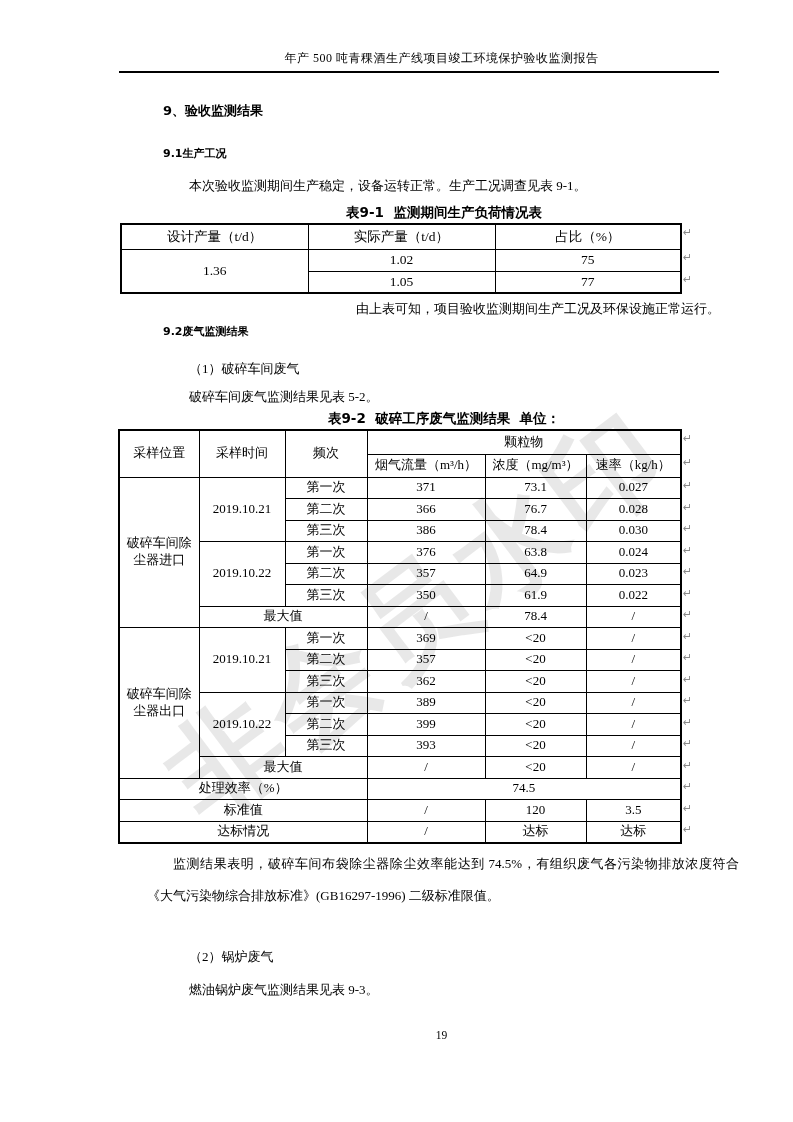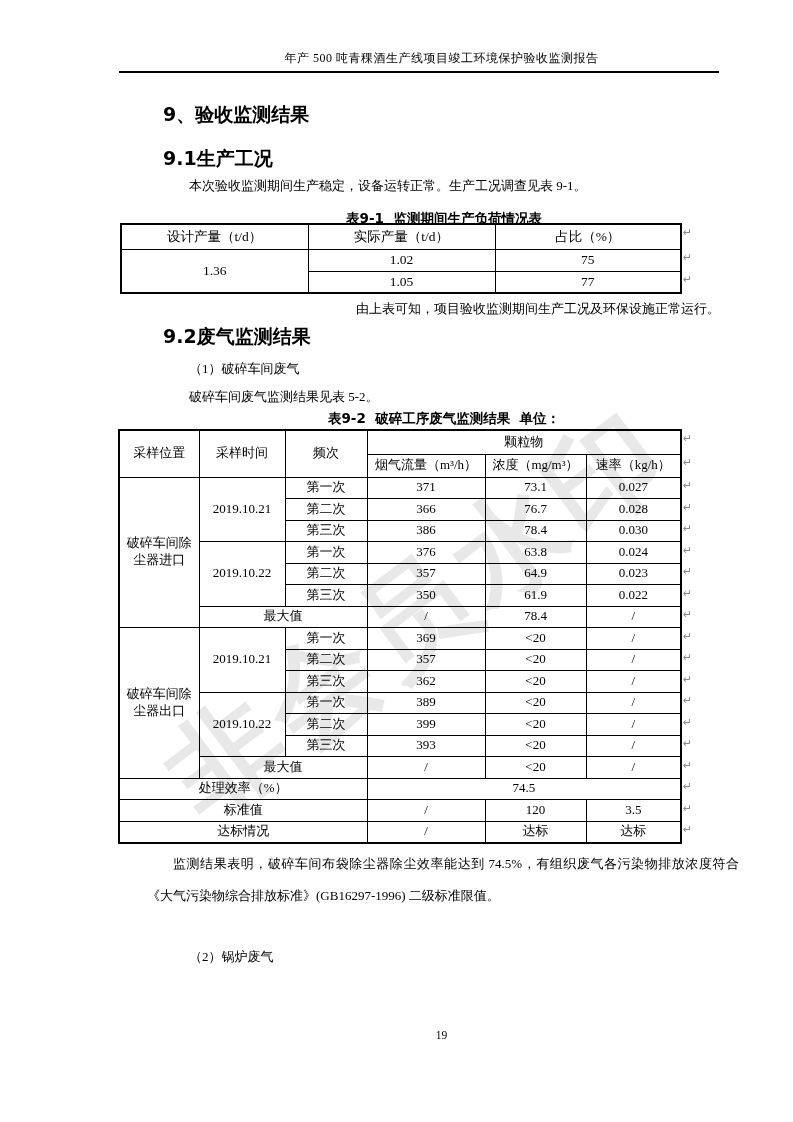--- a/index.html
+++ b/index.html
@@ -24,34 +24,34 @@
     color:#000;
     opacity:0.085;
     z-index:0;
     text-align:center;
     font-family:"DejaVu Sans",sans-serif;
     pointer-events:none;
   }
   .z{position:absolute;z-index:1;padding-left:45px;}
   .doc-header{top:50px;left:0;width:100%;text-align:center;font-size:12px;letter-spacing:0.5px;}
   .header-rule{top:71px;left:119px;width:555px;height:2px;background:#000;}
-  .h1{top:102px;left:118px;font-family:"DejaVu Sans",sans-serif;font-weight:700;font-size:19px;}
-  .h2{left:118px;font-family:"DejaVu Sans",sans-serif;font-weight:700;font-size:19px;}
+  .h1{top:102px;left:118px;font-family:"DejaVu Sans",sans-serif;font-weight:700;font-size:13px;}
+  .h2{left:118px;font-family:"DejaVu Sans",sans-serif;font-weight:700;font-size:11px;}
   #h2-production{top:146px;}
   #h2-gas{top:324px;}
   .para{left:118px;width:557px;font-size:13px;text-indent:2em;line-height:22px;}
   #p-production{top:175px;}
   #p-conclusion1{top:298px;text-align:right;}
   #p-item1{top:358px;}
   #p-item1ref{top:386px;}
   #p-result{top:848px;left:102px;width:592px;line-height:31.5px;text-align:justify;}
   #p-item2{top:946px;}
   #p-item2ref{top:979px;}
   .tbl-title{left:118px;width:562px;text-align:center;font-family:"DejaVu Sans",sans-serif;font-weight:700;font-size:13.5px;white-space:pre;}
-  #t1-title{top:204px;margin-top:6px;}
+  #t1-title{top:204px;}
   #t2-title{top:410px;}
   .table-wrap{position:absolute;z-index:1;}
   #t1-wrap{top:223px;left:120px;width:560px;}
   #t2-wrap{top:429px;left:118px;width:562px;}
   table.word-table{
     border-collapse:collapse;
     width:100%;
     table-layout:fixed;
     background:transparent;
     border:2px solid #000;
@@ -286,16 +286,17 @@
       <span class="pilcrow" style="top: 288px;">↵</span>
       <span class="pilcrow" style="top: 309px;">↵</span>
       <span class="pilcrow" style="top: 331px;">↵</span>
       <span class="pilcrow" style="top: 352px;">↵</span>
       <span class="pilcrow" style="top: 374px;">↵</span>
       <span class="pilcrow" style="top: 395px;">↵</span>
     </div>
 
   <div class="z para" id="p-result">监测结果表明，破碎车间布袋除尘器除尘效率能达到 74.5%，有组织废气各污染物排放浓度符合《大气污染物综合排放标准》(GB16297-1996) 二级标准限值。</div>
   <div class="z para" id="p-item2">（2）锅炉废气</div>
+  <div class="z para" id="p-item2ref">燃油锅炉废气监测结果见表 9-3。</div>
 
   <div class="z page-num">19</div>
 
 </div>
 
 </body></html>

